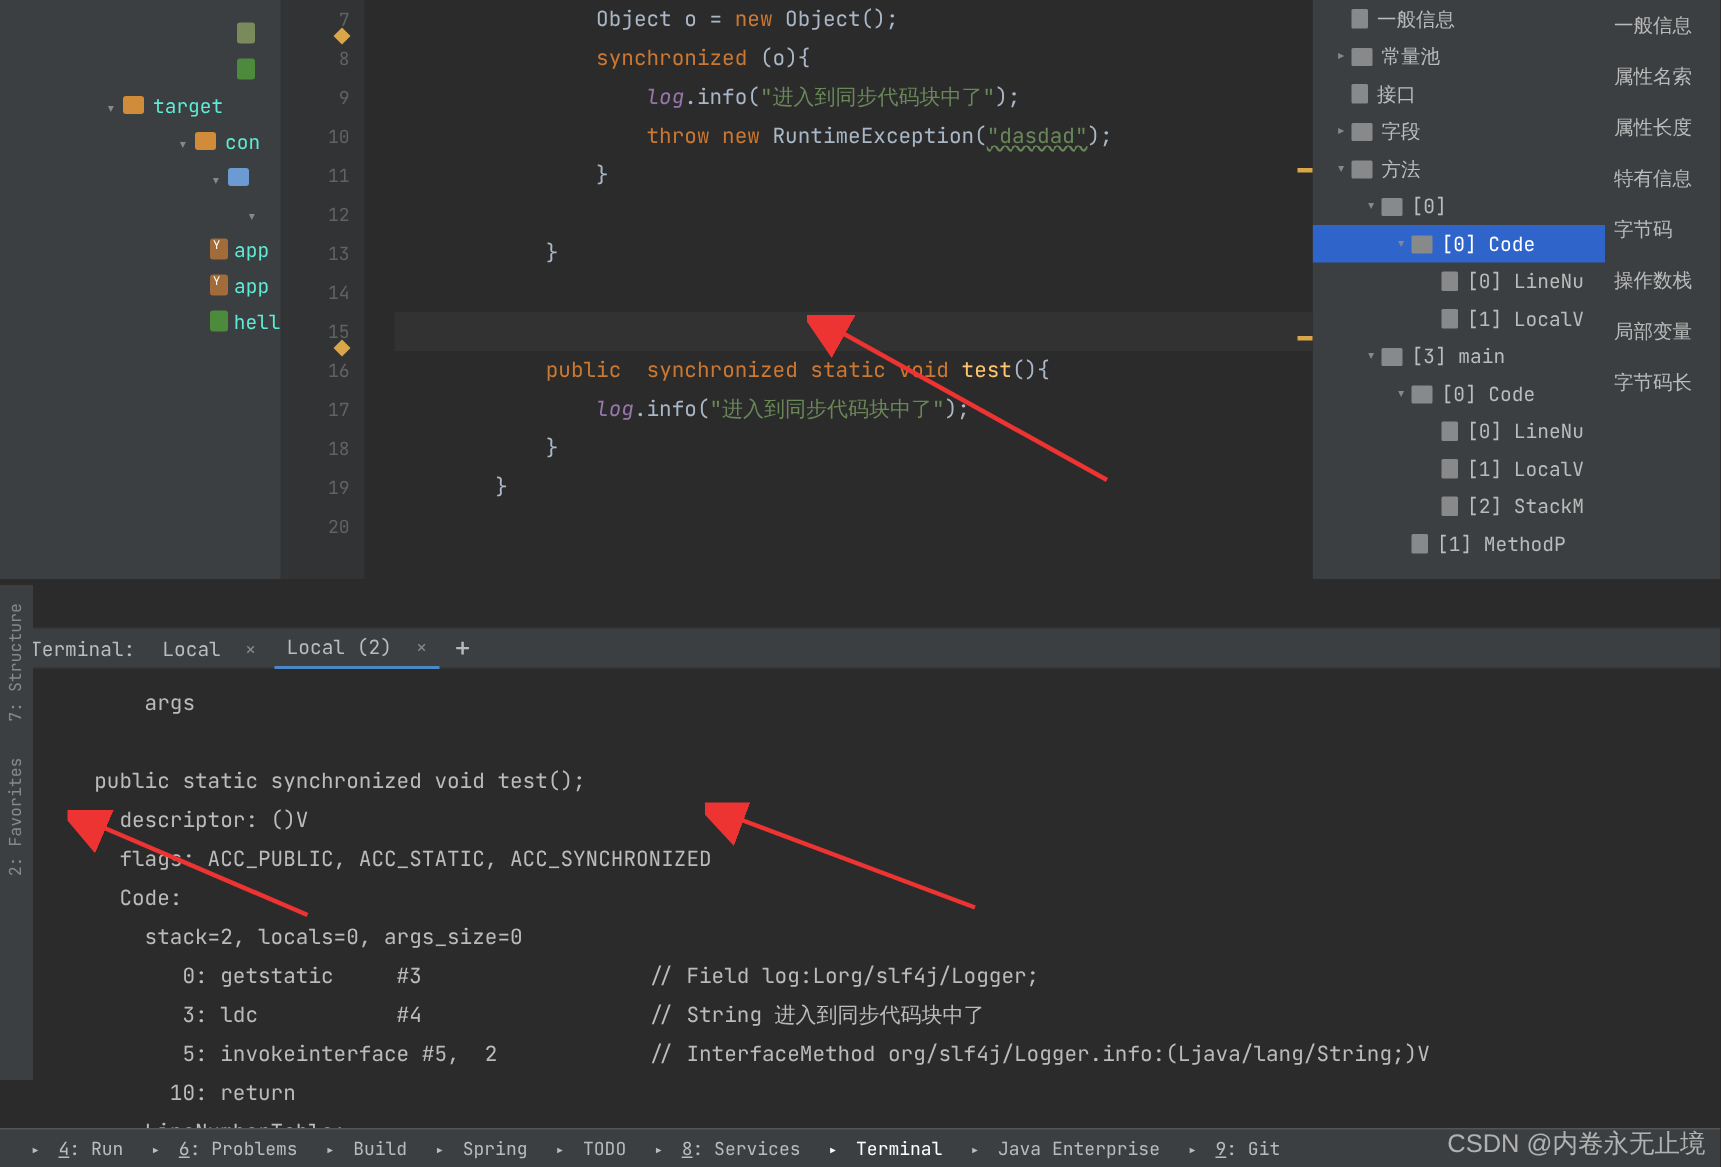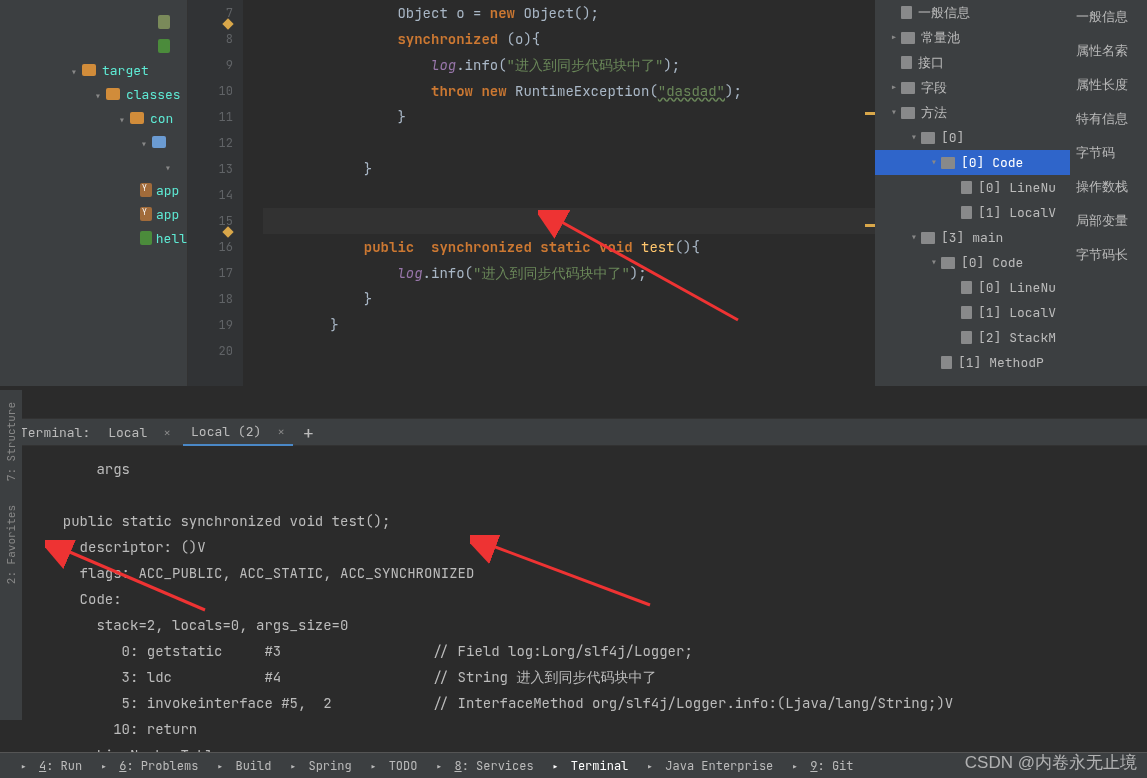--- a/index.html
+++ b/index.html
@@ -15,21 +15,21 @@
 .file-icon{width:12px;height:14px;background:#a16b3a;margin-right:4px;display:inline-block;border-radius:2px;position:relative;}
 .file-icon.yml{background:#a16b3a;}
 .file-icon.yml::after{content:"Y";font-size:8px;color:#fff;position:absolute;left:2px;top:0;}
 .file-icon.props{background:#4b8b3b;}
 .file-icon.gear{background:#7a8a5a;}
 .editor{flex:1;background:#2b2b2b;display:flex;position:relative;}
 .gutter{width:55px;background:#313335;text-align:right;padding-right:10px;color:#606366;font-size:12px;line-height:26px;padding-top:0;}
 .gutter .ln{height:26px;}
 .code{flex:1;padding-left:20px;line-height:26px;font-size:14px;position:relative;}
 .code-line{height:26px;white-space:pre;}
-.kw-orange{color:#cc7832;font-weight:bold;}
+.kw-orange{color:#cc7832;}
 .kw-purple{color:#9876aa;font-style:italic;}
 .kw-yellow{color:#ffc66d;}
 .str{color:#6a8759;}
 .white{color:#a9b7c6;}
 .underline-green{color:#6a8759;text-decoration:underline wavy #6a8759;}
 .highlight-line{background:#323232;}
 .marker{position:absolute;right:0;width:10px;height:3px;background:#d9a74a;}
 .struct-panel{width:195px;background:#3c3f41;overflow:hidden;font-size:13px;}
 .struct-item{display:flex;align-items:center;height:25px;padding-left:8px;white-space:nowrap;color:#bbb;}
 .struct-item.sel{background:#2f65ca;color:#fff;}
@@ -67,25 +67,20 @@
       </div>
     <div class="tree-item" style="padding-left:158px">
         <span class="file-icon props"></span>
       </div>
     <div id="tree-items">
         <div class="tree-item" style="padding-left: 70px;">
           <span class="arrow down"></span>
           <span class="folder-icon orange"></span>
           <span>target</span>
         </div>
-        <div class="tree-item" style="padding-left: 94px;">
-          <span class="arrow down"></span>
-          <span class="folder-icon orange"></span>
-          <span>classes</span>
-        </div>
         <div class="tree-item" style="padding-left: 118px;">
           <span class="arrow down"></span>
           <span class="folder-icon orange"></span>
           <span>con</span>
         </div>
         <div class="tree-item" style="padding-left: 140px;">
           <span class="arrow down"></span>
           <span class="folder-icon blue"></span>
           <span></span>
         </div>

